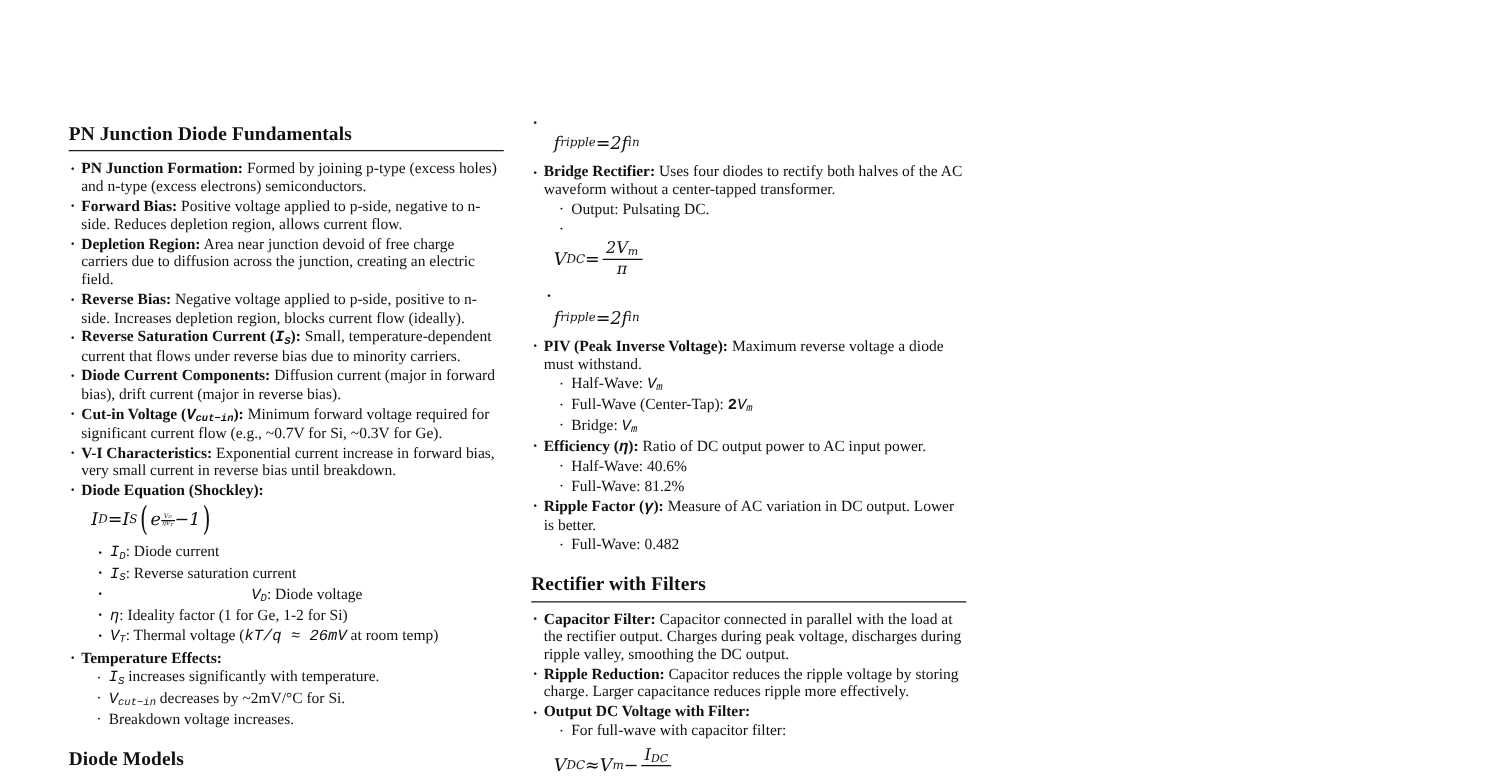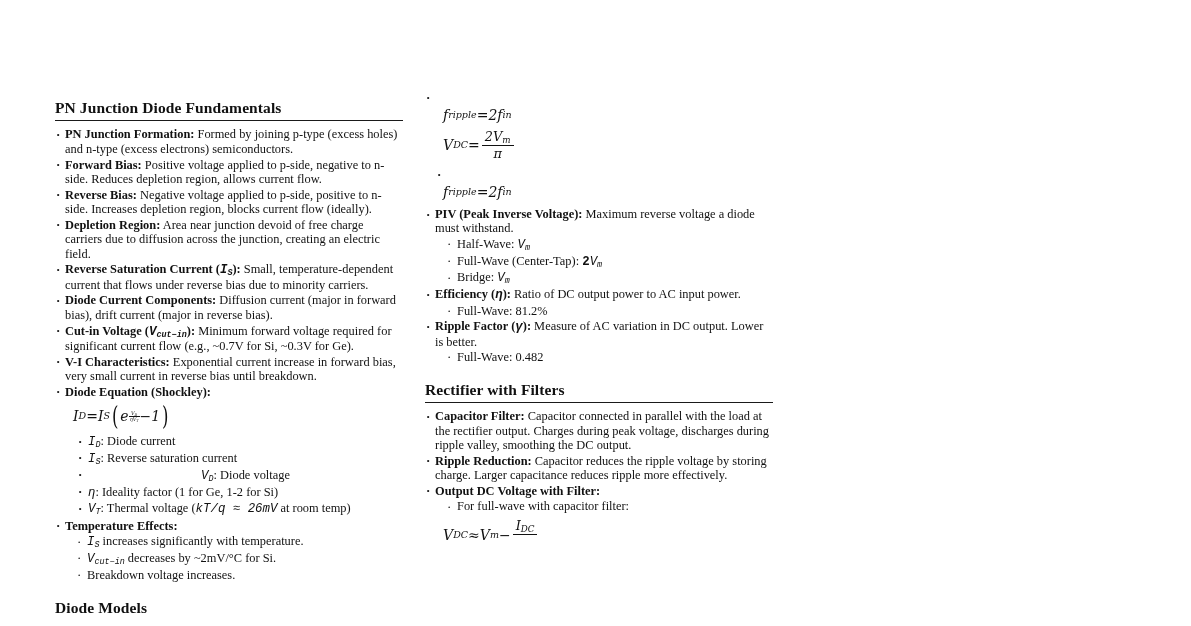--- a/index.html
+++ b/index.html
@@ -166,23 +166,23 @@
 
     <h2 class="section">PN Junction Diode Fundamentals</h2>
     <hr class="rule">
 
     <ul class="bl">
 
       <li><span class="b">PN Junction Formation:</span><span> Formed by joining p-type (excess holes) and n-type (excess electrons) semiconductors.</span></li>
 
       <li><span class="b">Forward Bias:</span><span> Positive voltage applied to p-side, negative to n-side. Reduces depletion region, allows current flow.</span></li>
 
+      <li><span class="b">Depletion Region:</span><span> Area near junction devoid of free charge carriers due to diffusion across the junction, creating an electric field.</span></li>
+
       <li><span class="b">Reverse Bias:</span><span> Negative voltage applied to p-side, positive to n-side. Increases depletion region, blocks current flow (ideally).</span></li>
-
-      <li><span class="b">Depletion Region:</span><span> Area near junction devoid of free charge carriers due to diffusion across the junction, creating an electric field.</span></li>
 
       <li><span class="b">Reverse Saturation Current (</span><span class="math b"><span class="mi">I</span><sub class="sb">S</sub></span><span class="b">):</span><span> Small, temperature-dependent current that flows under reverse bias due to minority carriers.</span></li>
 
       <li><span class="b">Diode Current Components:</span><span> Diffusion current (major in forward bias), drift current (major in reverse bias).</span></li>
 
       <li><span class="b">Cut-in Voltage (</span><span class="math b"><span class="mi">V</span><sub class="sb">cut−in</sub></span><span class="b">):</span><span> Minimum forward voltage required for significant current flow (e.g., ~0.7V for Si, ~0.3V for Ge).</span></li>
 
       <li><span class="b">V-I Characteristics:</span><span> Exponential current increase in forward bias, very small current in reverse bias until breakdown.</span></li>
 
       <li><span class="b">Diode Equation (Shockley):</span></li>
@@ -240,20 +240,28 @@
       <span class="eqrow">
         <span class="mi">f</span>
           <sub class="sb">ripple</sub>
         <span class="op">=</span>
         <span class="num">2</span>
           <span class="mi">f</span>
           <sub class="sb">in</sub>
       </span>
     </div>
 
+    <ul class="bl">
+      <li><span class="b">Bridge Rectifier:</span><span> Uses four diodes to rectify both halves of the AC waveform without a center-tapped transformer.</span>
+        <ul class="bl">
+          <li><span>Output: Pulsating DC.</span></li>
+          <li class="empty-bullet"></li>
+        </ul>
+      </li>
+    </ul>
 
     <div class="displaymath">
       <span class="eqrow">
         <span class="mi">V</span>
           <sub class="sb">DC</sub>
         <span class="op">=</span>
         <span class="frac">
           <span class="n"><span class="num">2</span><span class="mi">V</span><sub class="sb">m</sub></span>
           <span class="d"><span class="mi">π</span></span>
         </span>
@@ -279,20 +287,21 @@
       <li><span class="b">PIV (Peak Inverse Voltage):</span><span> Maximum reverse voltage a diode must withstand.</span>
         <ul class="bl">
           <li><span>Half-Wave: </span><span class="math"><span class="num"></span><span class="mi">V</span><sub class="sb">m</sub></span></li>
           <li><span>Full-Wave (Center-Tap): </span><span class="math"><span class="num b">2</span><span class="mi">V</span><sub class="sb">m</sub></span></li>
           <li><span>Bridge: </span><span class="math"><span class="num"></span><span class="mi">V</span><sub class="sb">m</sub></span></li>
         </ul>
       </li>
 
       <li><span class="b">Efficiency (</span><span class="math b">η</span><span class="b">):</span><span> Ratio of DC output power to AC input power.</span>
         <ul class="bl">
+          <li><span>Half-Wave: 40.6%</span></li>
           <li><span>Full-Wave: 81.2%</span></li>
         </ul>
       </li>
 
       <li><span class="b">Ripple Factor (</span><span class="math b">γ</span><span class="b">):</span><span> Measure of AC variation in DC output. Lower is better.</span>
         <ul class="bl">
           <li><span>Full-Wave: 0.482</span></li>
         </ul>
       </li>
     </ul>

